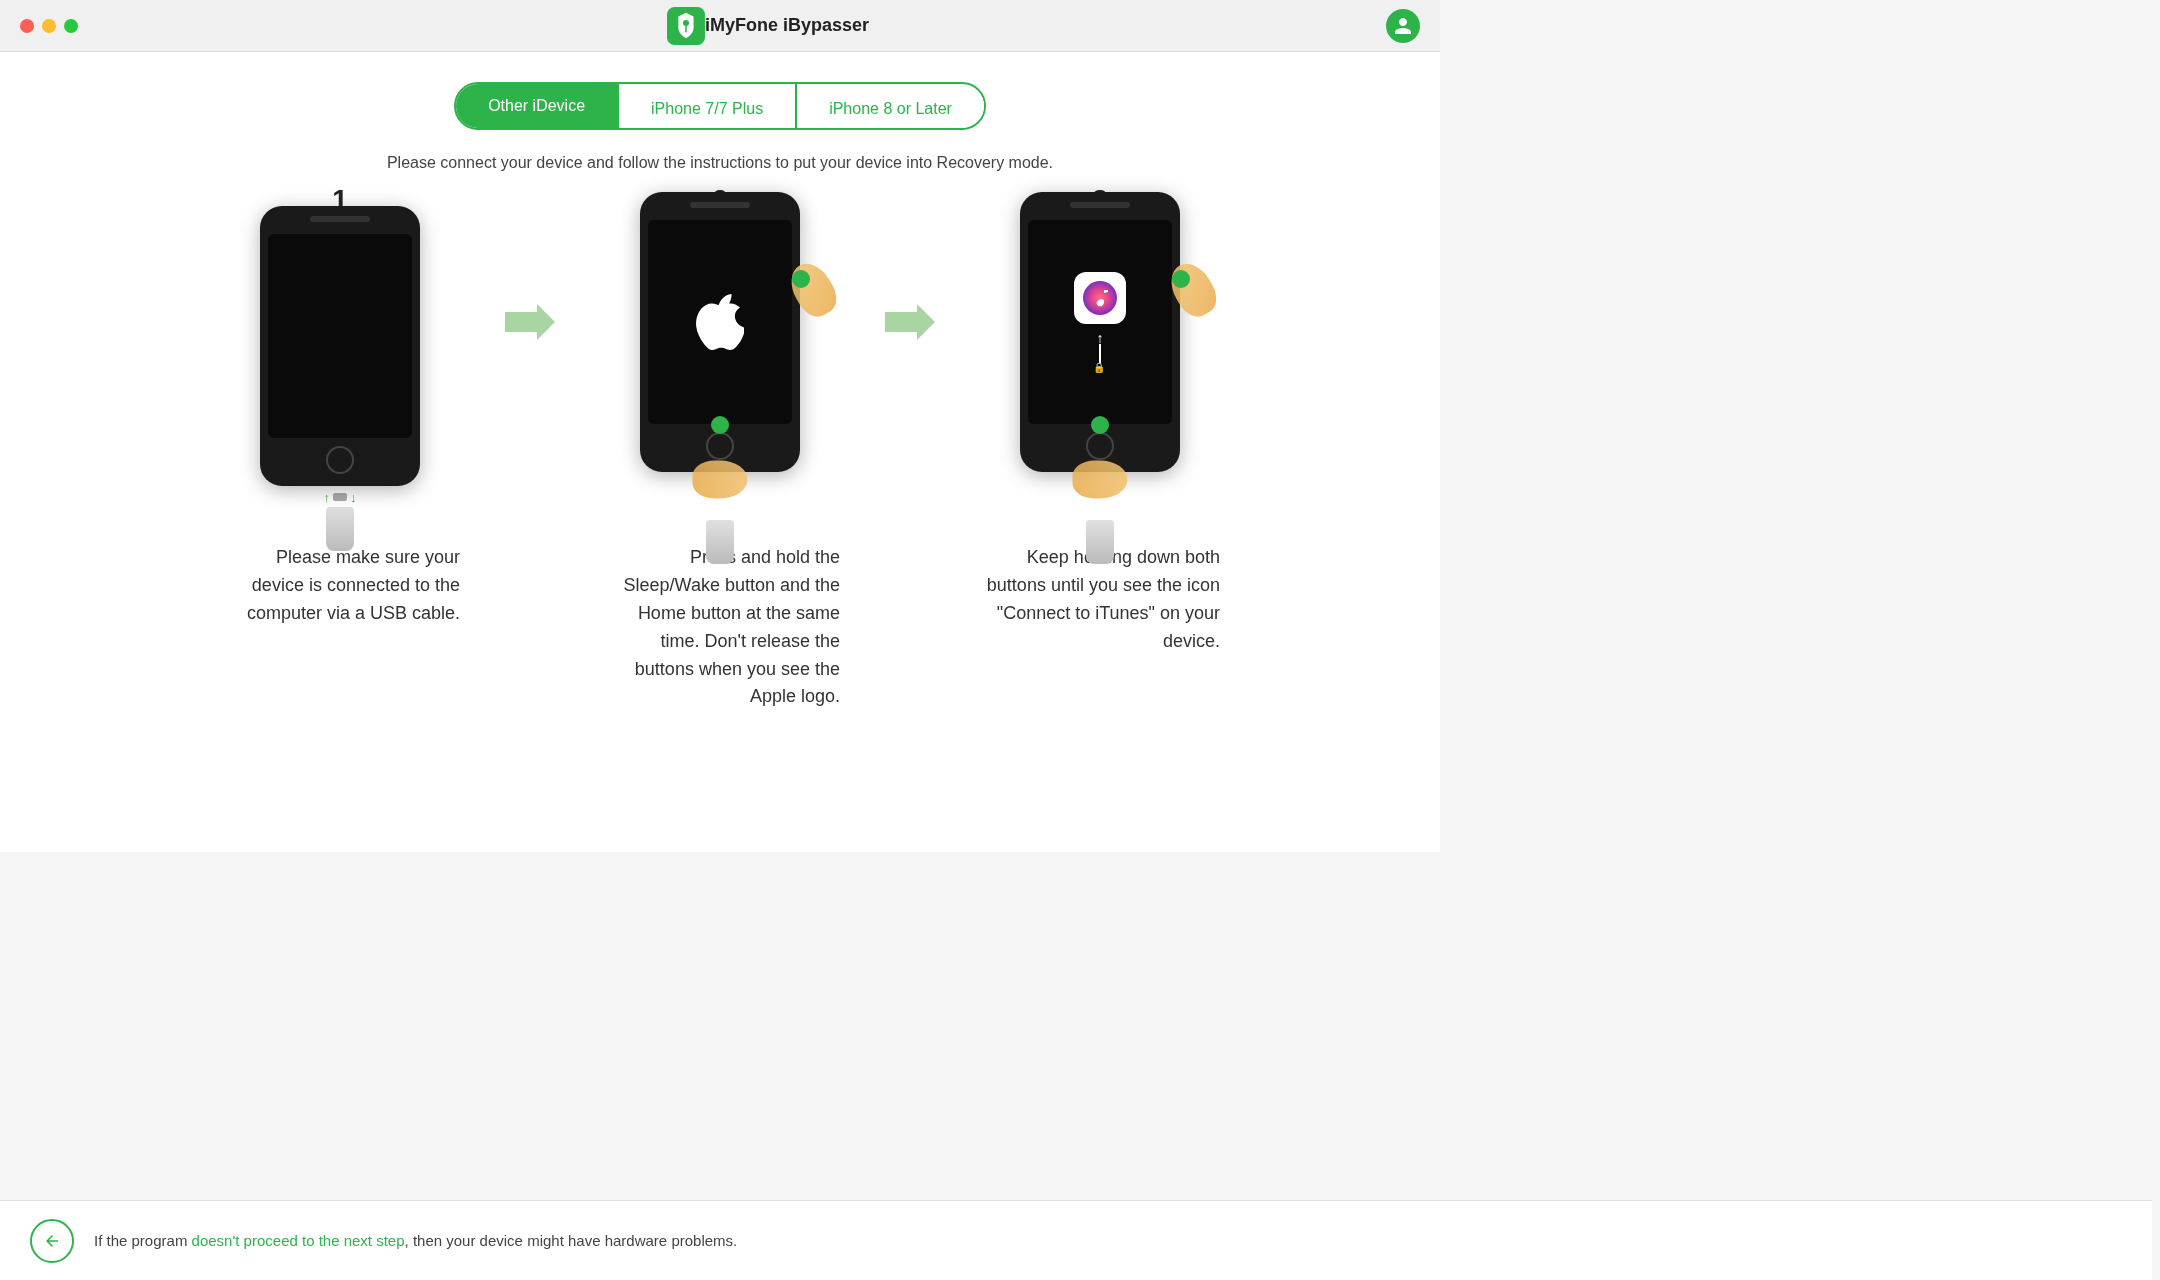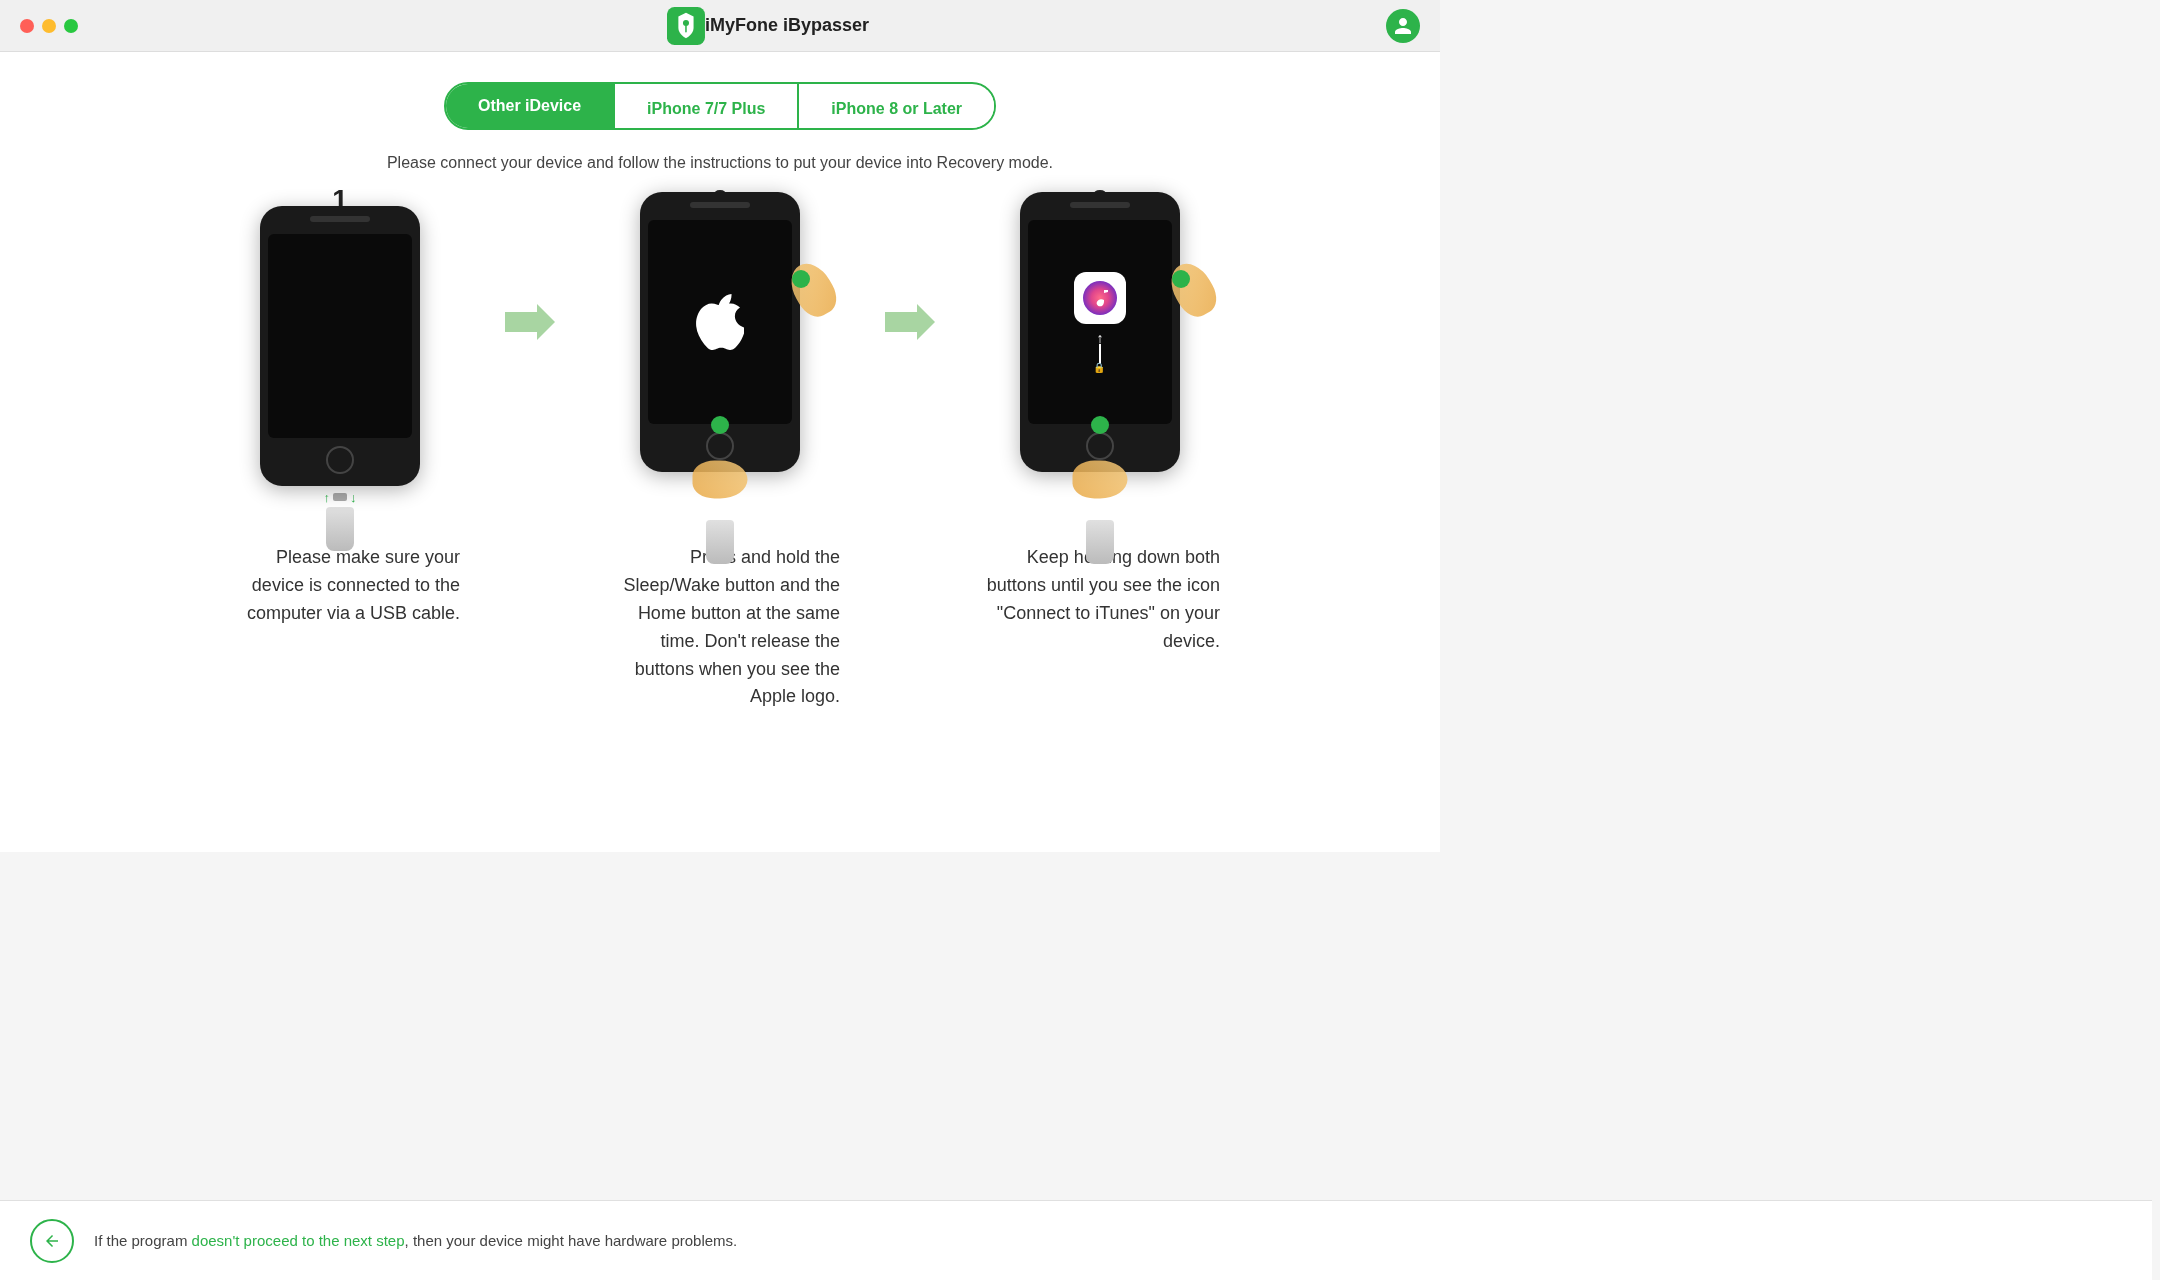--- a/index.html
+++ b/index.html
@@ -75,21 +75,21 @@
     }
     .tab-group {
       display: flex;
       border: 2px solid #2db34a;
       border-radius: 30px;
       overflow: hidden;
     }
     .tab-btn {
       padding: 10px 32px;
       font-size: 16px;
-      font-weight: 700;
+      font-weight: 400;
       cursor: pointer;
       border: none;
       background: transparent;
       color: #2db34a;
       white-space: nowrap;
     }
     .tab-btn.active {
       background: #2db34a;
       color: white;
     }

